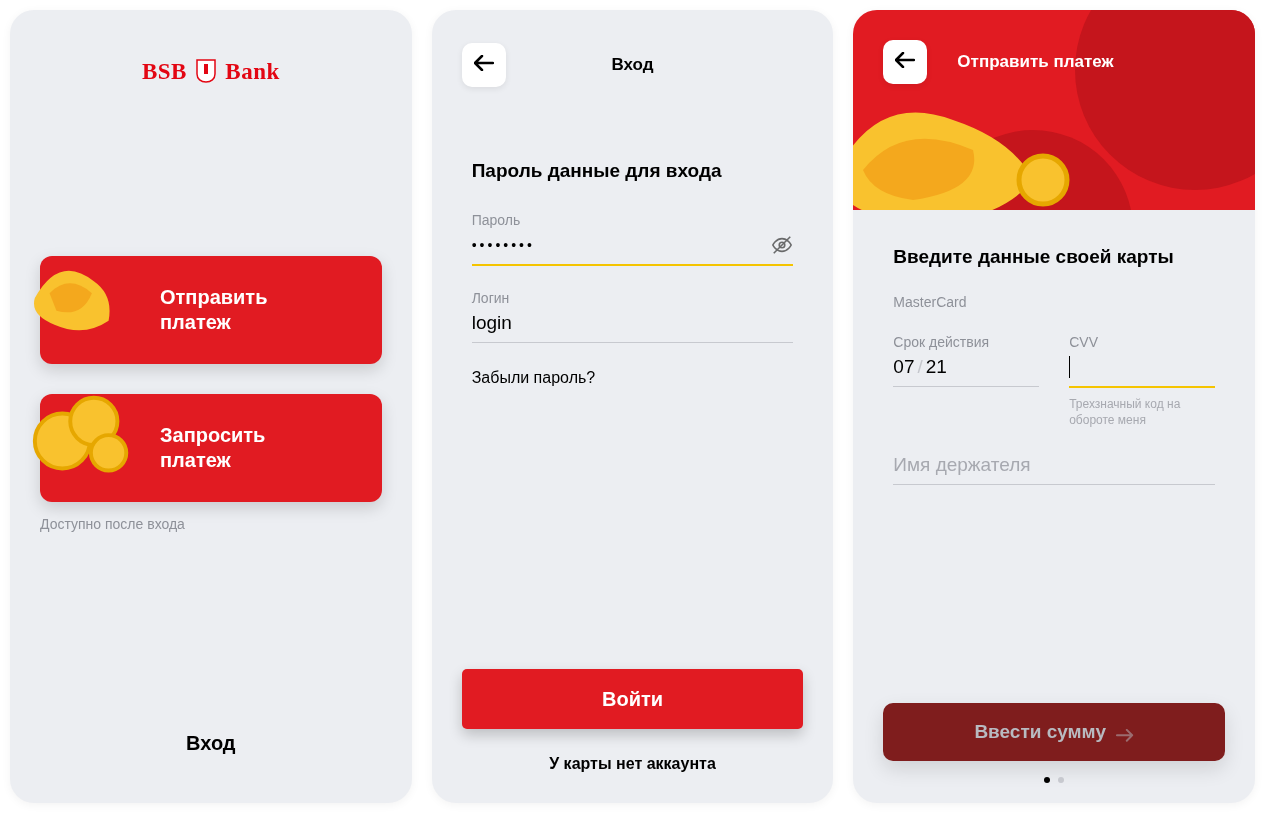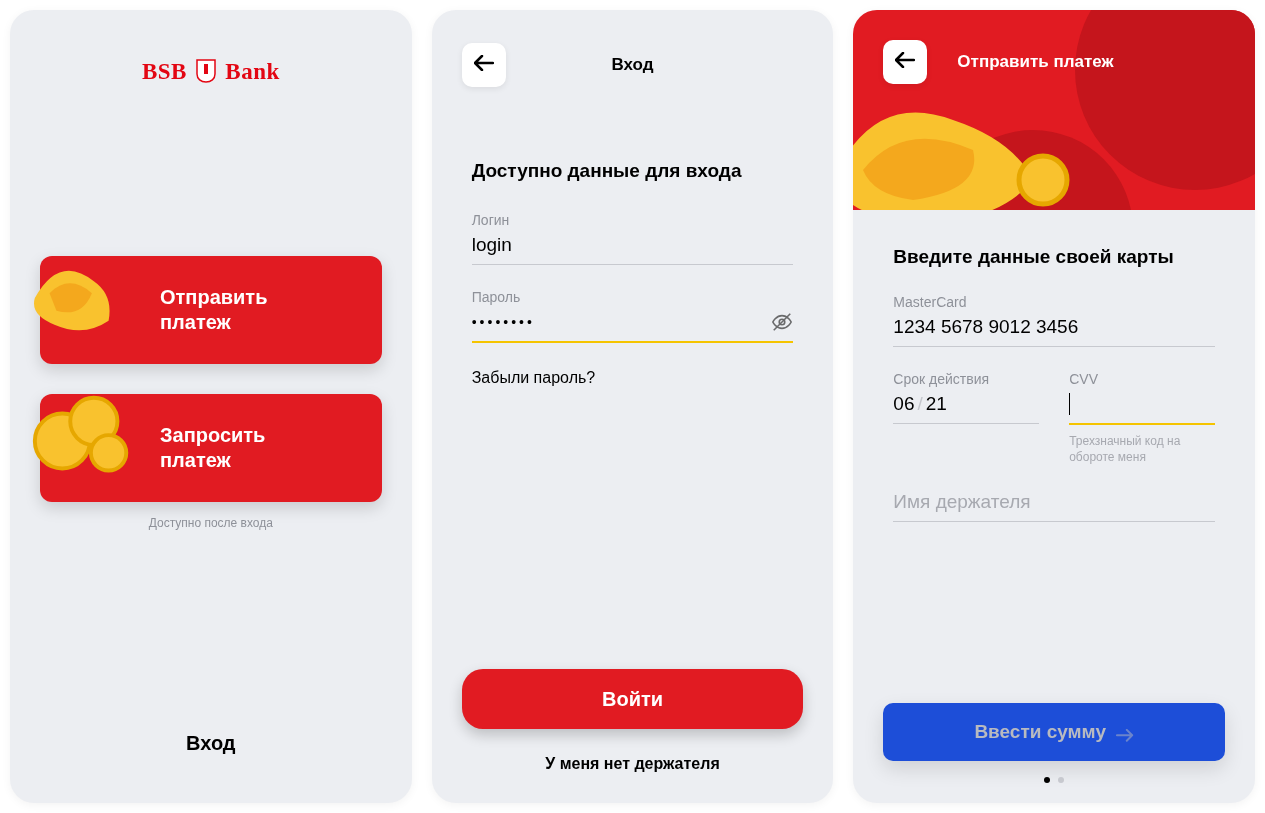--- a/index.html
+++ b/index.html
@@ -63,23 +63,22 @@
     white-space: pre-line;
   }
   .action-card .illus {
     position: absolute;
     left: -15px;
     top: -12px;
     width: 118px;
     height: 118px;
   }
   .hint {
-    text-align: center;
     color: #8e9199;
-    font-size: 12px;
+    font-size: 14px;
     margin-top: 14px;
   }
   .bottom-link {
     position: absolute;
     bottom: 48px;
     left: 0; right: 0;
     text-align: center;
     font-size: 20px;
     font-weight: 800;
     color: #000;
@@ -158,21 +157,21 @@
     color: #000;
     margin-top: 26px;
   }
   .primary-btn {
     margin: 0 30px;
     background: #e11b22;
     color: #fff;
     font-size: 20px;
     font-weight: 800;
     height: 60px;
-    border-radius: 21px;
+    border-radius: 5px;
     display: flex;
     align-items: center;
     justify-content: center;
     box-shadow: 0 6px 14px rgba(0,0,0,0.2);
     cursor: pointer;
   }
   .secondary-link {
     text-align: center;
     font-size: 16px;
     font-weight: 800;
@@ -259,21 +258,21 @@
     vertical-align: middle;
   }
   .placeholder-val {
     font-size: 19px;
     color: #a7a9b0;
     padding-bottom: 8px;
     border-bottom: 1px solid #c7c9cf;
   }
   .next-btn {
     margin: 0 30px;
-    background: #1d4ed8;
+    background: #7f1d1d;
     color: #b8bac0;
     font-size: 19px;
     font-weight: 800;
     height: 58px;
     border-radius: 10px;
     display: flex;
     align-items: center;
     justify-content: center;
     gap: 10px;
     box-shadow: 0 8px 20px rgba(0,0,0,0.12);
@@ -354,49 +353,49 @@
       <span>
         <svg width="20" height="16" viewBox="0 0 20 16">
             <path d="M8 1 L1 8 L8 15 M1 8 H19" stroke="#000" stroke-width="2.5" fill="none" stroke-linecap="round" stroke-linejoin="round"></path>
           </svg>
       </span>
     </div>
     <div class="title">Вход</div>
   </div>
 
   <div class="form-area">
-    <div class="form-heading">Доступно данные для входа</div>
-
-    <div class="field">
-      <div class="flabel">Логин</div>
-      <div class="fvalue">
-        <span>login</span>
-      </div>
-    </div>
+    <div class="form-heading">Пароль данные для входа</div>
 
     <div class="field focused">
       <div class="flabel">Пароль</div>
       <div class="fvalue">
         <span class="dots">••••••••</span>
         <span class="eye-icon">
           <svg viewBox="0 0 24 24">
               <path d="M2 12s3.5-7 10-7 10 7 10 7-3.5 7-10 7S2 12 2 12z" fill="none" stroke="#333" stroke-width="1.8"></path>
               <circle cx="12" cy="12" r="3" fill="none" stroke="#333" stroke-width="1.8"></circle>
               <line x1="3" y1="21" x2="21" y2="3" stroke="#333" stroke-width="1.8"></line>
             </svg>
         </span>
       </div>
     </div>
 
+    <div class="field">
+      <div class="flabel">Логин</div>
+      <div class="fvalue">
+        <span>login</span>
+      </div>
+    </div>
+
     <div class="forgot">Забыли пароль?</div>
   </div>
 
   <div class="bottom-fixed">
     <div class="primary-btn">Войти</div>
-    <div class="secondary-link">У меня нет держателя</div>
+    <div class="secondary-link">У карты нет аккаунта</div>
   </div>
 </div>
 
 <div class="phone">
   <div class="hero">
     <div class="hero-shape1"></div>
     <div class="hero-shape2"></div>
     <span class="hand">
       <svg viewBox="0 0 260 170">
         <path d="M0 120 Q40 30 120 60 Q180 80 200 120 Q160 170 60 160 Q10 150 0 120 Z" fill="#f9c22e"></path>
@@ -414,32 +413,29 @@
       </div>
       <div class="htitle">Отправить платеж</div>
     </div>
   </div>
 
   <div class="form3">
     <div class="form-heading">Введите данные своей карты</div>
 
     <div class="field">
       <div class="flabel">MasterCard</div>
-      <div class="fvalue">
-        <span>1234 5678 9012 3456</span>
-      </div>
     </div>
 
     <div class="row2">
       <div class="col">
         <div class="field" style="margin-bottom:16px">
           <div class="flabel">Срок действия</div>
           <div class="fvalue exp-val">
             <span>
-              <span>06</span><span class="slash">/</span><span>21</span>
+              <span>07</span><span class="slash">/</span><span>21</span>
             </span>
           </div>
         </div>
       </div>
       <div class="col">
         <div class="field focused" style="margin-bottom:0">
           <div class="flabel">CVV</div>
           <div class="fvalue">
             <span class="cursor-line"></span>
           </div>

